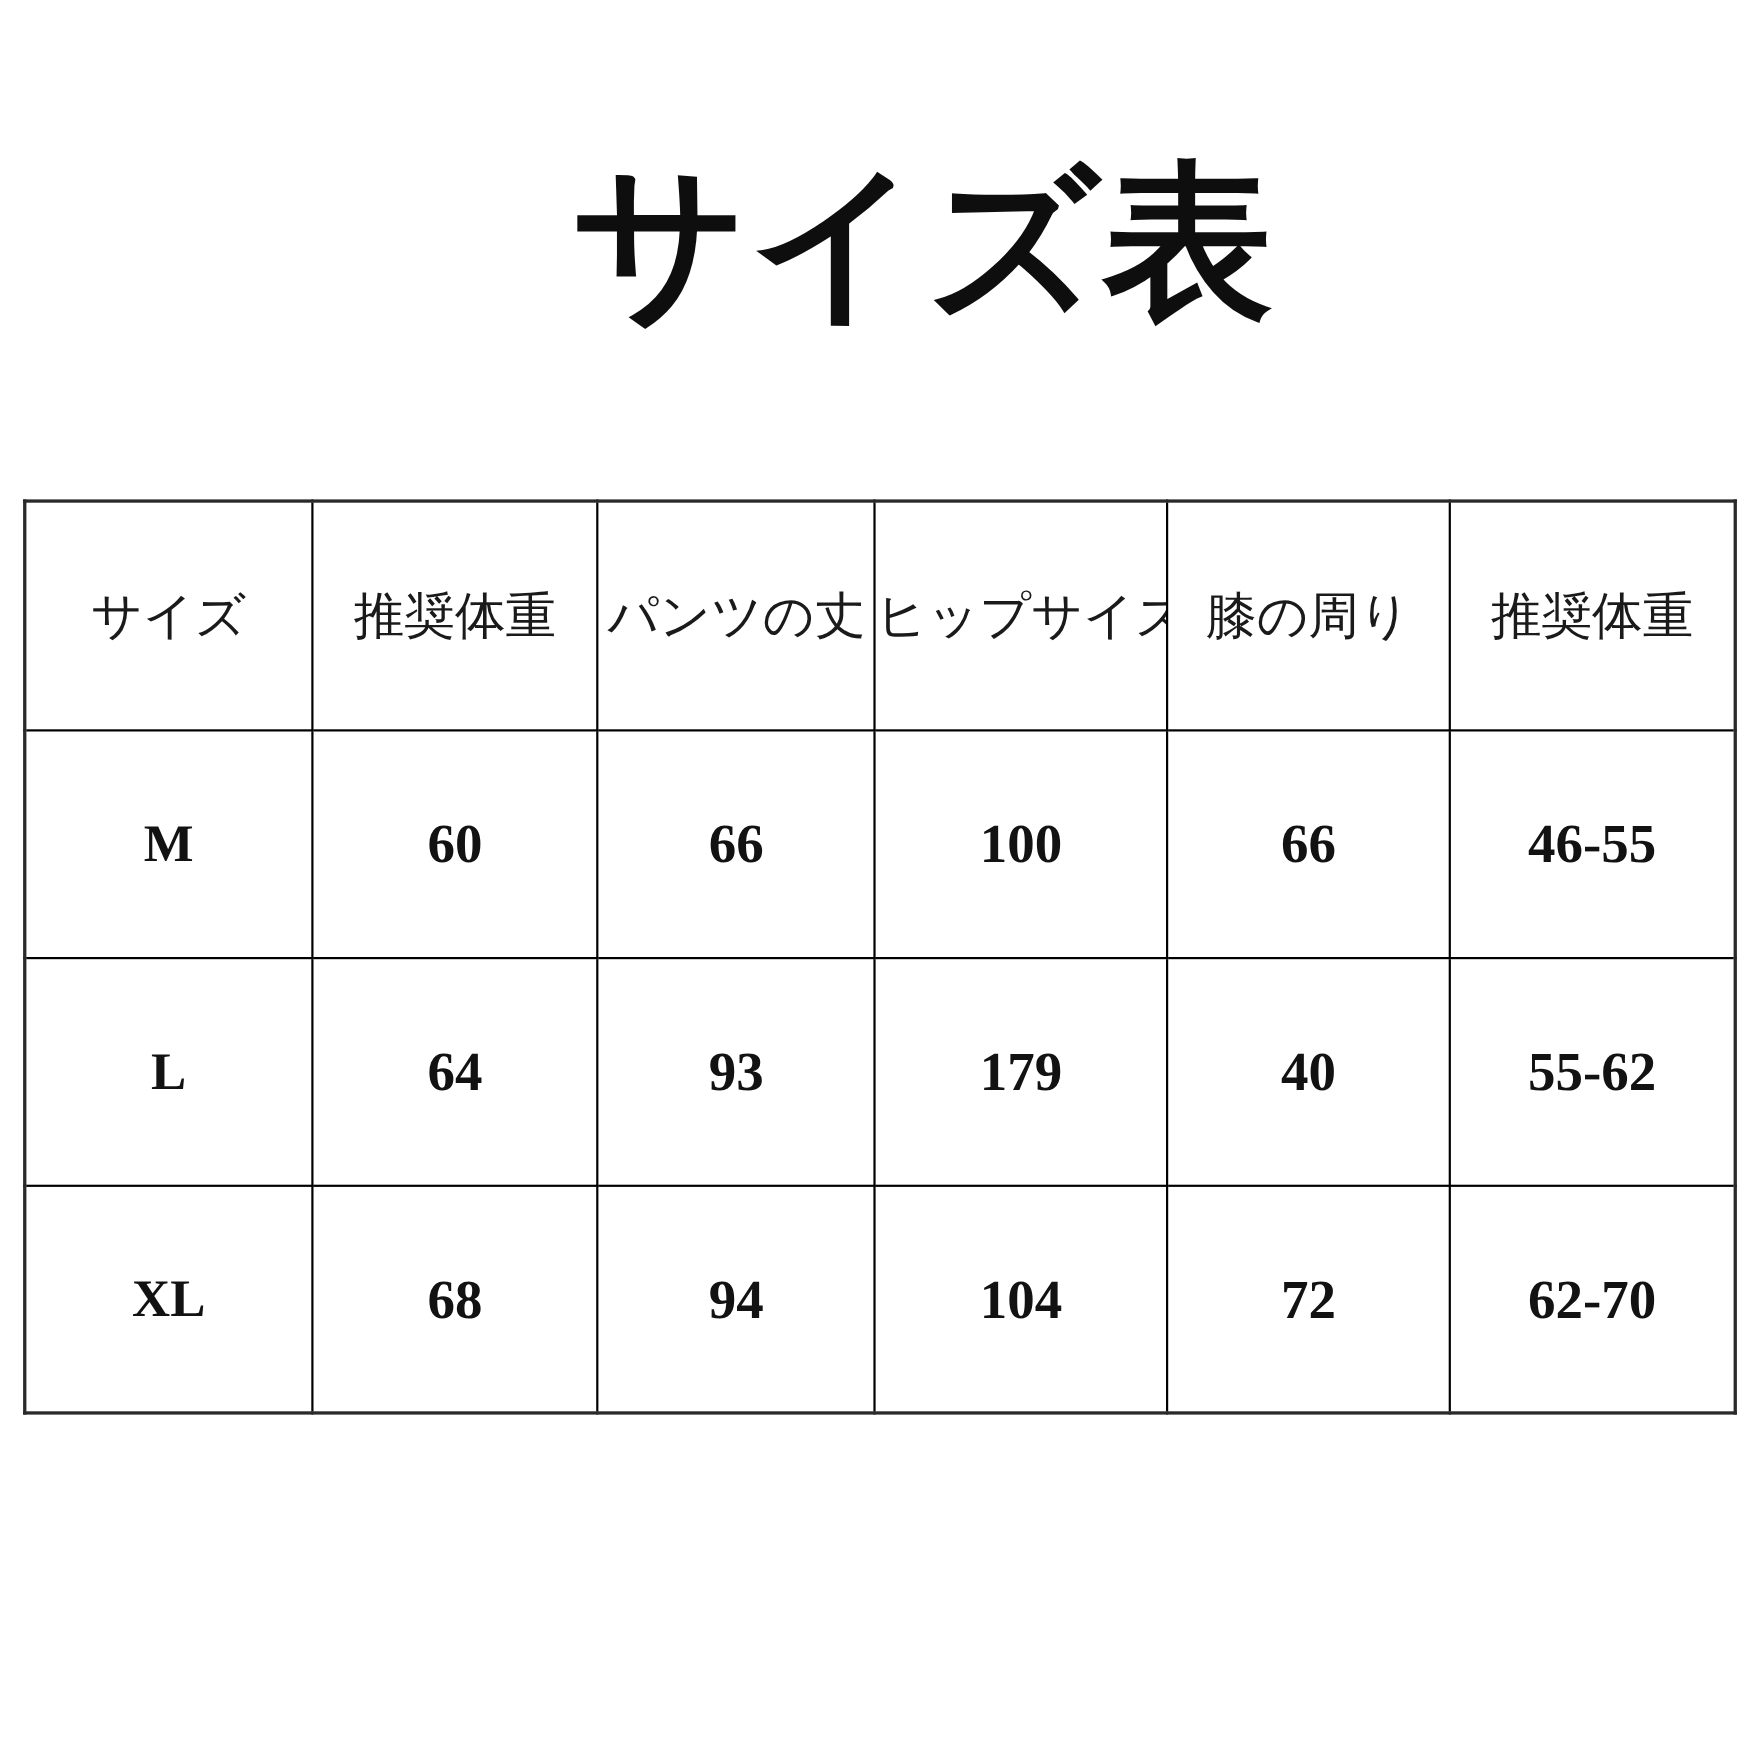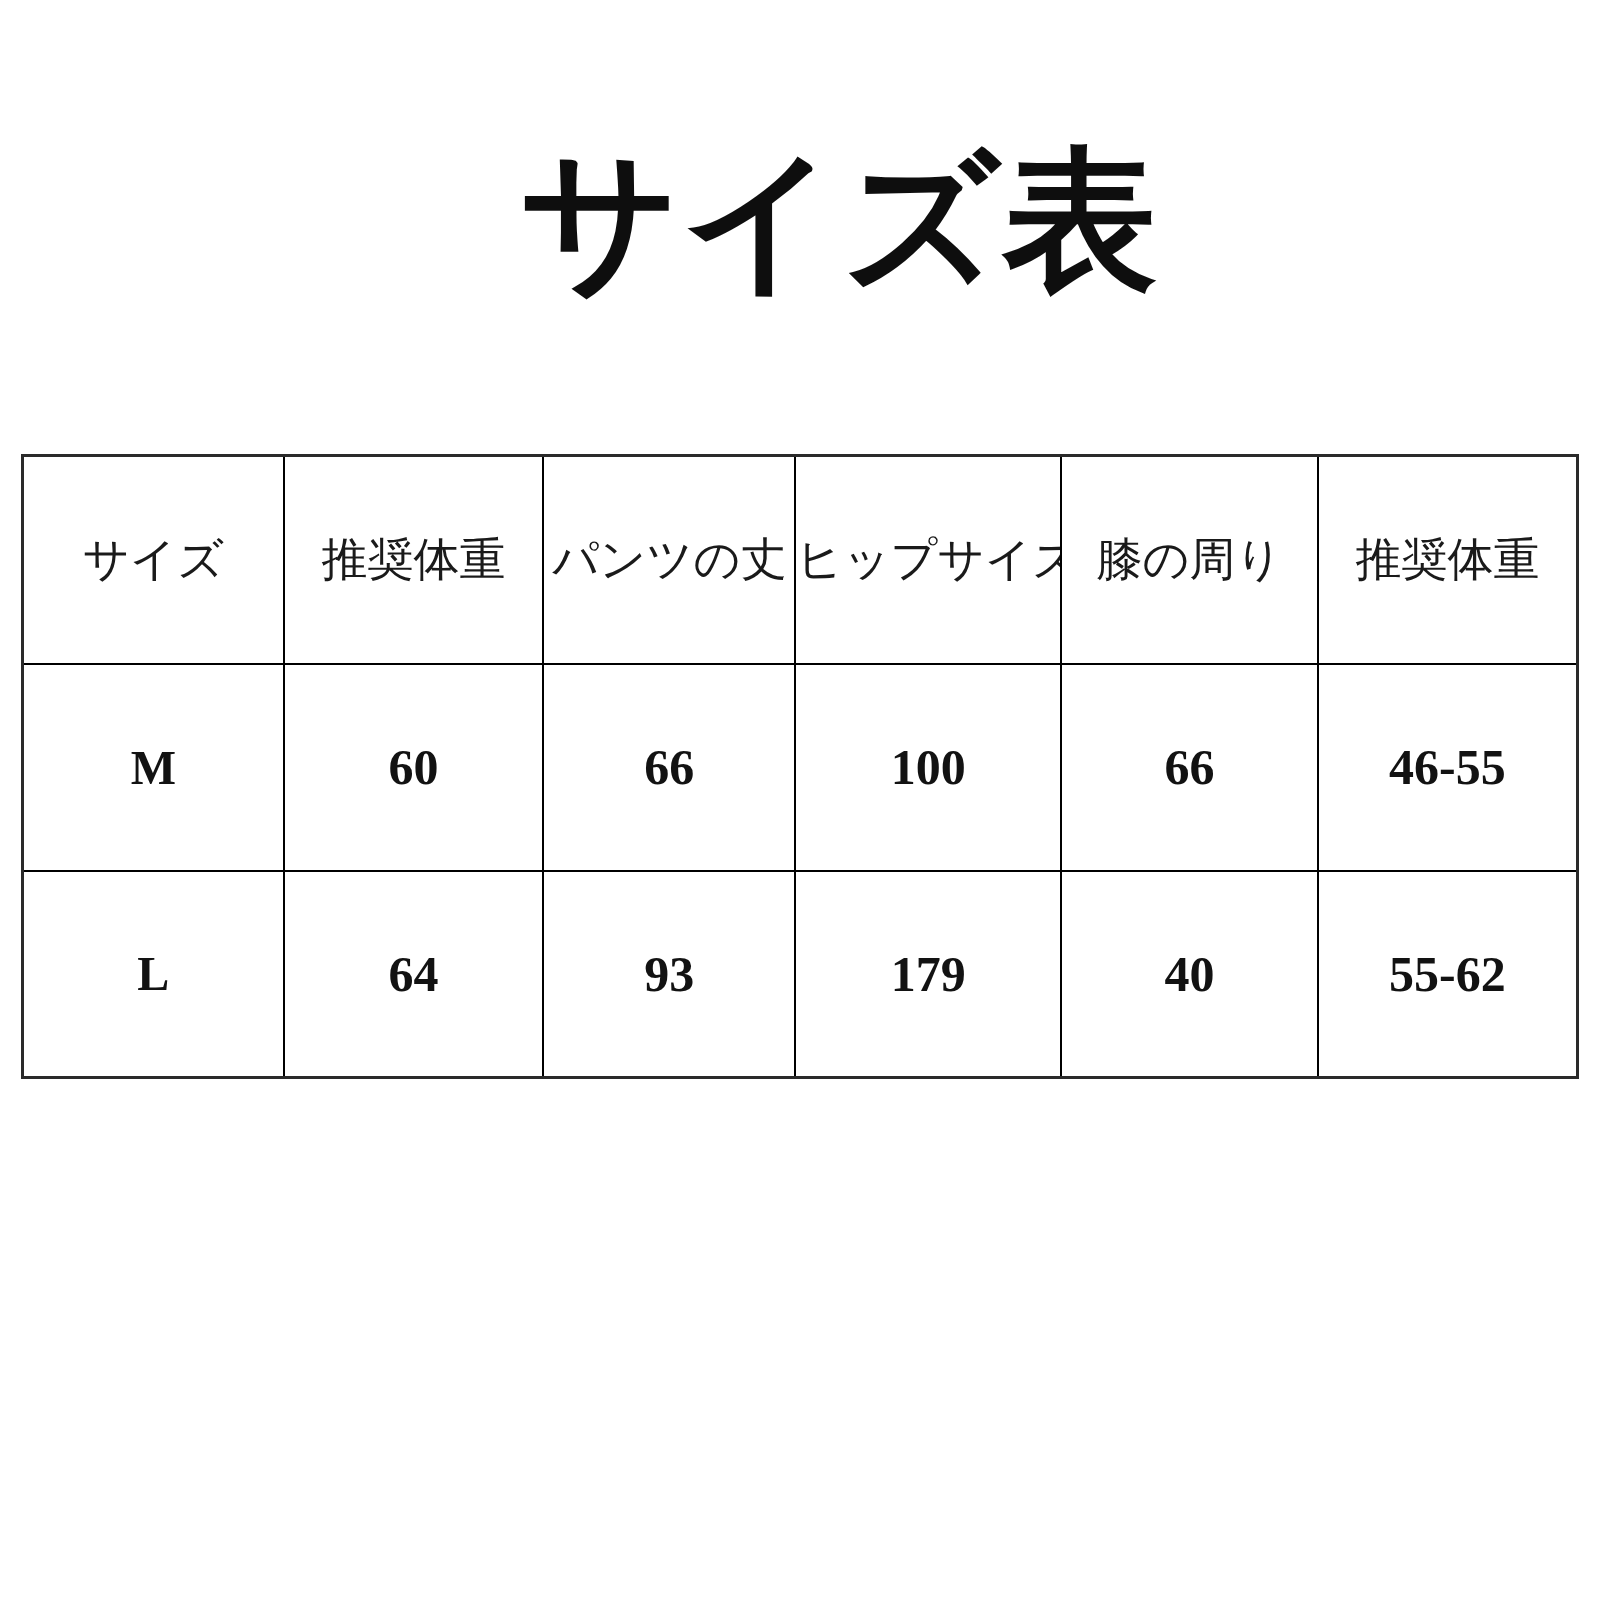--- a/index.html
+++ b/index.html
@@ -110,16 +110,24 @@
         <td>46-55</td>
       </tr>
       <tr>
         <td class="size-label">L</td>
         <td>64</td>
         <td>93</td>
         <td>179</td>
         <td>40</td>
         <td>55-62</td>
       </tr>
+      <tr>
+        <td class="size-label">XL</td>
+        <td>68</td>
+        <td>94</td>
+        <td>104</td>
+        <td>72</td>
+        <td>62-70</td>
+      </tr>
     </tbody>
   </table>
 
 </div>
 
 </body></html>

